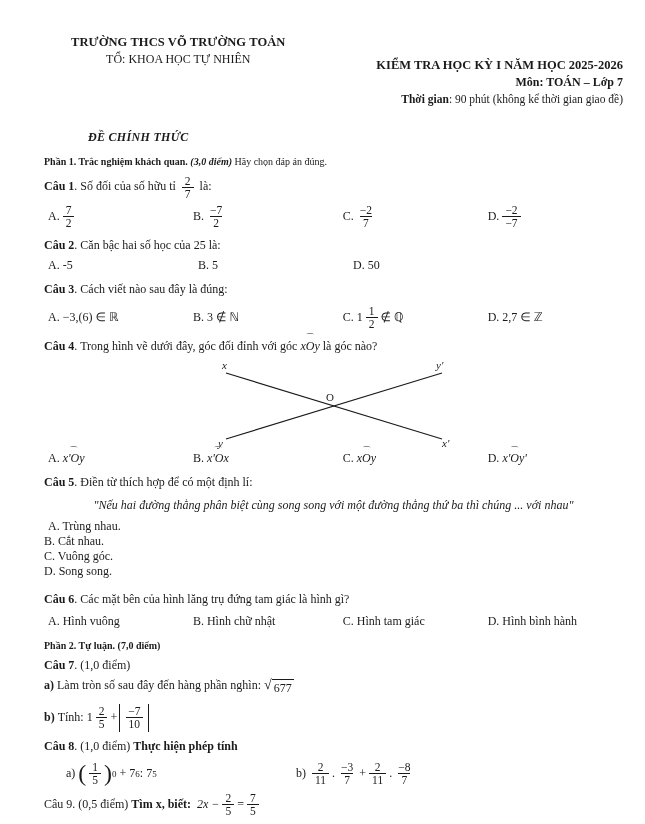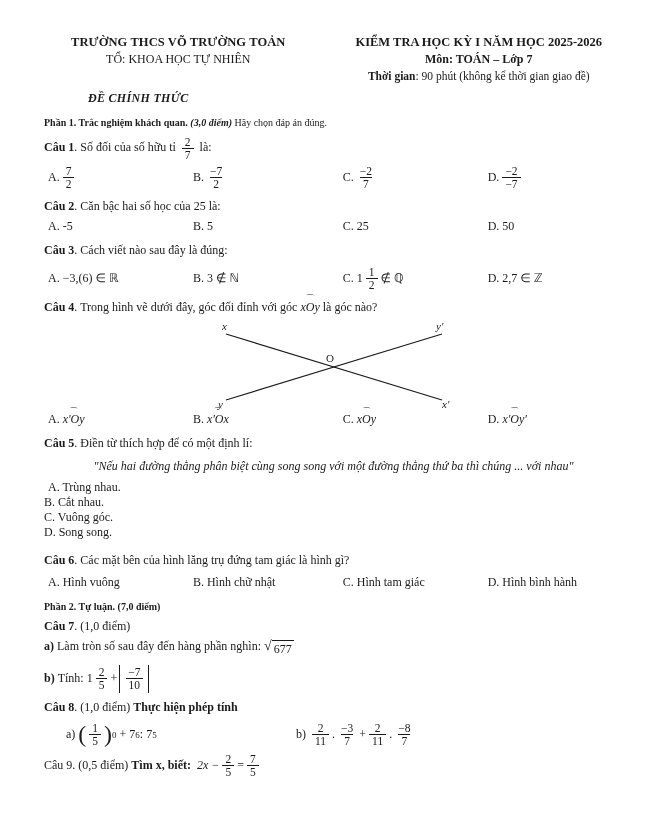--- a/index.html
+++ b/index.html
@@ -27,22 +27,23 @@
     padding: 34px 22px 0 22px;
     box-sizing: border-box;
   }
   .header-left {
     width: 52%;
     text-align: center;
     line-height: 1.35;
   }
   .header-right {
     width: 48%;
-    text-align: center;
+    text-align: right;
     line-height: 1.35;
+    margin-top: 23px;
   }
   .bold { font-weight: bold; }
   .hdr-school {
     font-weight: bold;
     font-size: 12.5px;
     letter-spacing: 0.1px;
   }
   .hdr-dept {
     font-size: 12px;
   }
@@ -53,21 +54,21 @@
   .hdr-subject {
     font-weight: bold;
     font-size: 12px;
   }
   .hdr-time {
     font-size: 11.5px;
     margin-top: 2px;
   }
   .hdr-time .bold { font-weight: bold; }
   .official {
-    margin-top: 6px;
+    margin-top: 22px;
     margin-left: 88px;
     font-style: italic;
     font-weight: bold;
     font-size: 12px;
     letter-spacing: 0.3px;
   }
   .body {
     padding: 0 22px 0 44px;
     box-sizing: border-box;
   }
@@ -243,21 +244,20 @@
         </span>
       </div>
     </div>
 
     <div class="q">
       <span class="qlabel">Câu 2</span><span>. Căn bậc hai số học của 25 là:</span>
     </div>
     <div class="opts">
       <div class="o1">A. -5</div>
       <div class="o2">B. 5</div>
-      <div class="o3">C. 25</div>
       <div class="o4">D. 50</div>
     </div>
 
     <div class="q">
       <span class="qlabel">Câu 3</span><span>. Cách viết nào sau đây là đúng:</span>
     </div>
     <div class="opts" style="margin-top:6px;">
       <div class="o1">A.  −3,(6) ∈ ℝ</div>
       <div class="o2">B.  3 ∉ ℕ</div>
       <div class="o3">

